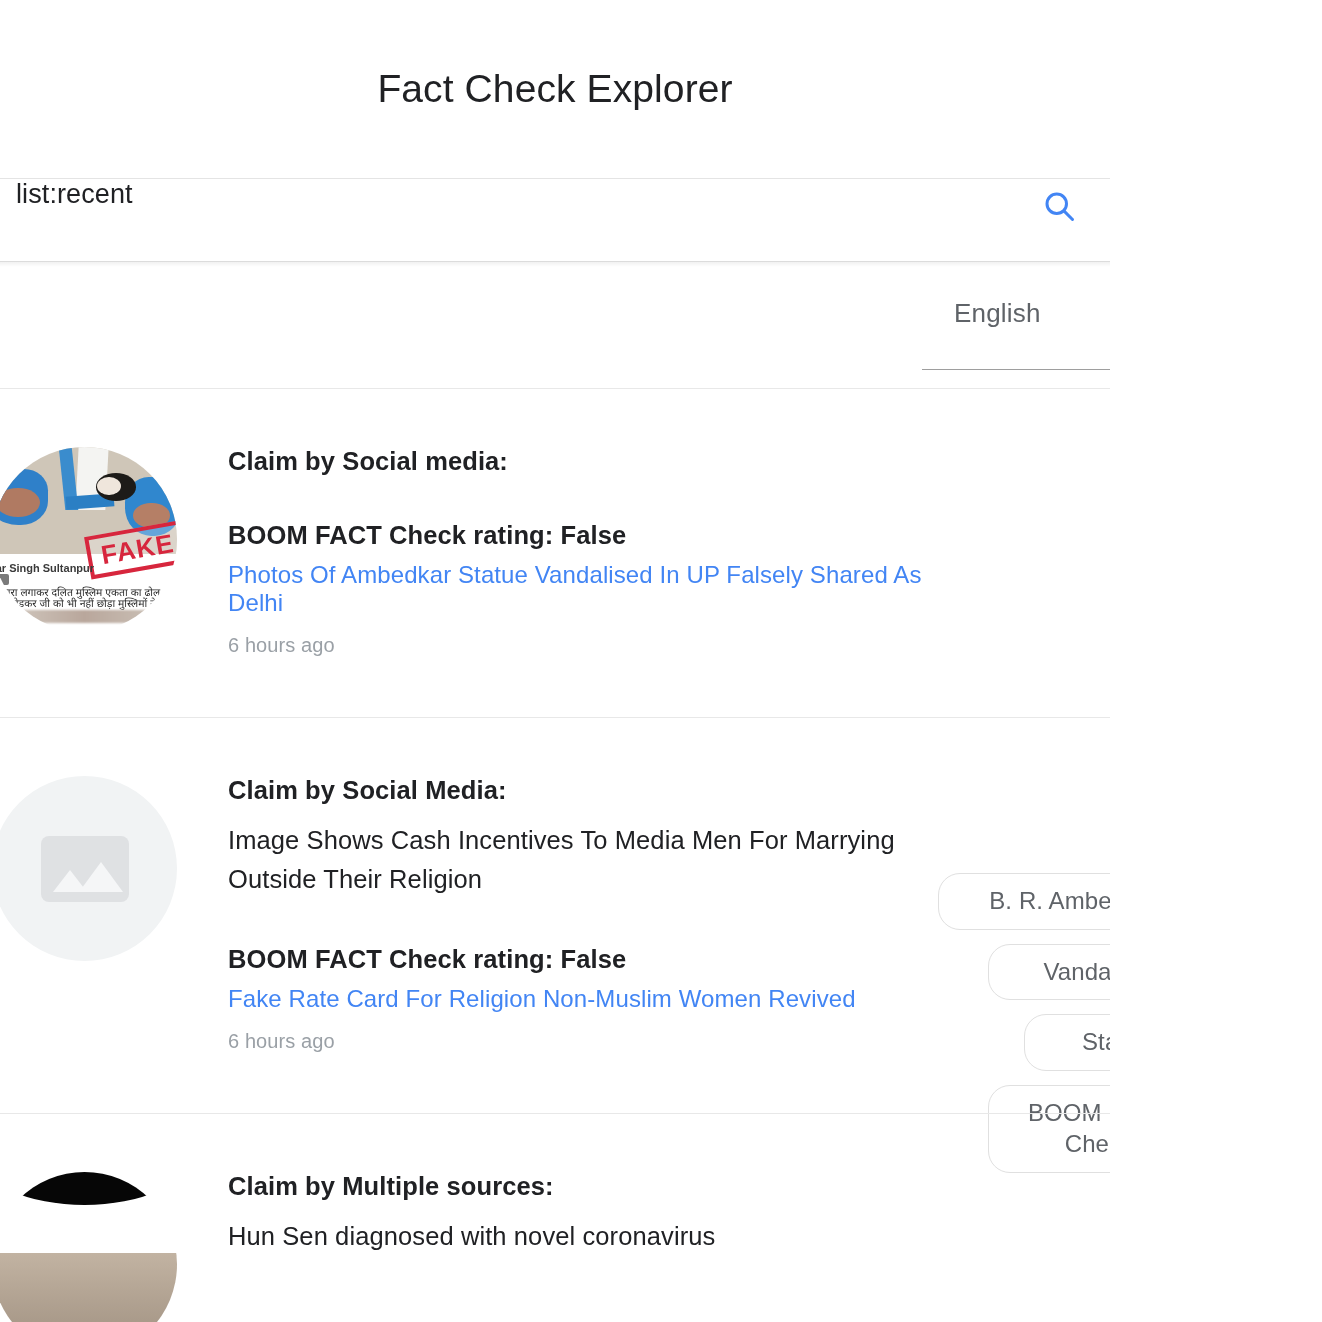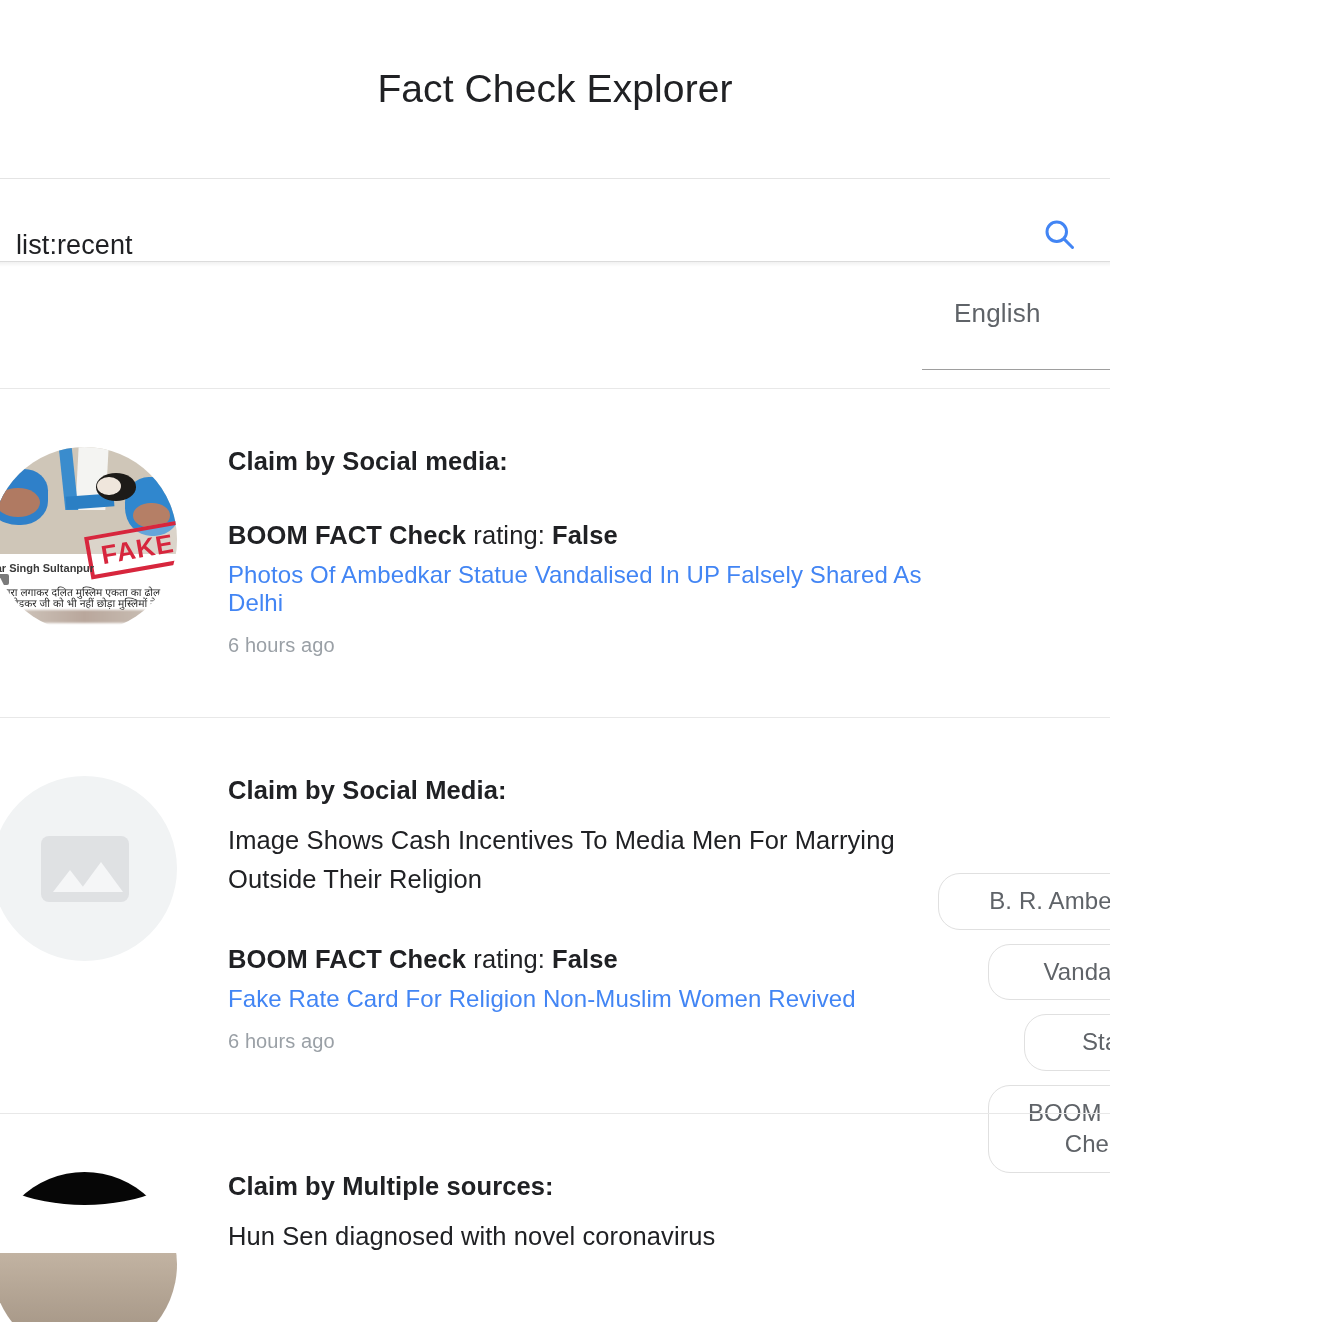--- a/index.html
+++ b/index.html
@@ -36,21 +36,21 @@
   }
 
   
   .search-bar {
     position: relative;
     height: 84px;
     border-top: 1px solid #e4e4e4;
     border-bottom: 1px solid #dcdcdc;
     background: #fff;
     display: flex;
-    align-items: flex-end;
+    align-items: flex-start;
     padding: 0 24px 0 16px;
   }
   .search-input {
     flex: 1;
     border: none;
     outline: none;
     background: transparent;
     font-family: "Liberation Sans", sans-serif;
     font-size: 27px;
     color: #202124;
@@ -255,21 +255,21 @@
     letter-spacing: 0.1px;
     max-width: 800px;
   }
   .rating-line {
     margin-top: 45px;
     font-size: 25.5px;
     color: #202124;
     letter-spacing: 0.1px;
   }
   .rating-line .pub { font-weight: 700; }
-  .rating-line .word { font-weight: 400; text-align: right; }
+  .rating-line .word { font-weight: 700; text-align: right; }
   .rating-line .val { font-weight: 700; }
   .review-link {
     display: inline-block;
     margin-top: 11px;
     font-size: 24px;
     color: #4285f4;
     text-decoration: none;
     letter-spacing: 0.1px;
   }
   .age {

